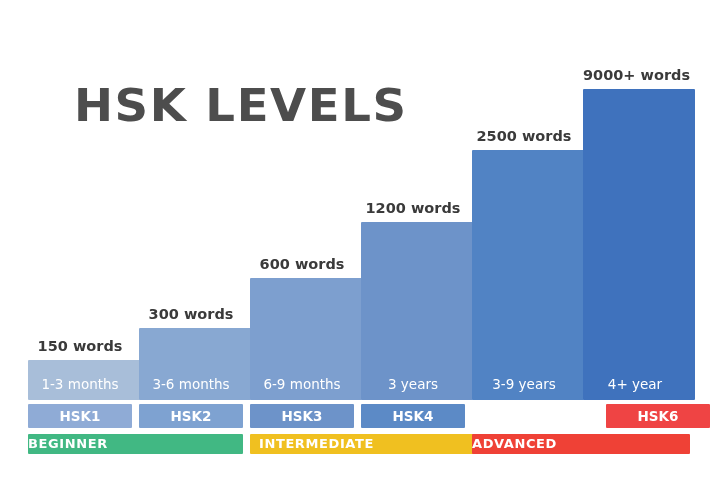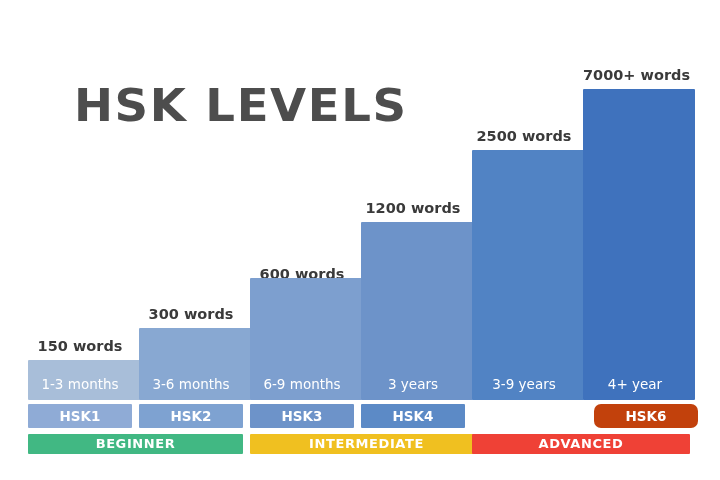--- a/index.html
+++ b/index.html
@@ -115,21 +115,21 @@
     top: 434px;
     width: 662px;
     height: 20px;
   }
 
   .band-cell {
     position: absolute;
     top: 0;
     height: 20px;
     line-height: 20px;
-    text-align: center;
+    text-align: left;
     font-size: 13px;
     font-weight: bold;
     letter-spacing: 0.6px;
     color: #ffffff;
     font-family: "DejaVu Sans", sans-serif;
     border-radius: 1px;
   }
 </style>
 </head>
 <body>
@@ -148,55 +148,55 @@
     </div>
 
     <div class="bar-column" style="left:111px;">
       <div class="value-label" style="bottom:78px;">300 words</div>
       <div class="bar" style="height:72px;background:#88a8d2;">
         <div class="duration-label">3-6 months</div>
       </div>
     </div>
 
     <div class="bar-column" style="left:222px;">
-      <div class="value-label" style="bottom:118px;margin-top:8px;">600 words</div>
+      <div class="value-label" style="bottom:128px;margin-top:8px;">600 words</div>
       <div class="bar" style="height:122px;background:#7d9fcf;">
         <div class="duration-label">6-9 months</div>
       </div>
     </div>
 
     <div class="bar-column" style="left:333px;">
       <div class="value-label" style="bottom:184px;">1200 words</div>
       <div class="bar" style="height:178px;background:#6d93c9;">
         <div class="duration-label">3 years</div>
       </div>
     </div>
 
     <div class="bar-column" style="left:444px;">
       <div class="value-label" style="bottom:256px;">2500 words</div>
       <div class="bar" style="height:250px;background:#5183c4;">
         <div class="duration-label">3-9 years</div>
       </div>
     </div>
 
     <div class="bar-column" style="left:555px;">
-      <div class="value-label" style="bottom:317px;">7000+ words</div>
+      <div class="value-label" style="bottom:317px;">9000+ words</div>
       <div class="bar" style="height:311px;background:#3f72bd;">
         <div class="duration-label">4+ year</div>
       </div>
     </div>
 
   </div>
 
   <div id="hsk-row">
     <div class="hsk-cell" style="left:0px;background:#8fabd6;">HSK1</div>
     <div class="hsk-cell" style="left:111px;background:#7ea2d1;">HSK2</div>
     <div class="hsk-cell" style="left:222px;background:#6d93c9;">HSK3</div>
     <div class="hsk-cell" style="left:333px;background:#5c8ac6;">HSK4</div>
-    <div class="hsk-cell" style="left:566px;background:#c2410c;border-radius:7px;">HSK6</div>
+    <div class="hsk-cell" style="left:578px;background:#ef4444;">HSK6</div>
   </div>
 
   <div id="band-row">
     <div class="band-cell" style="left:0px;width:215px;background:#41b883;">BEGINNER</div>
     <div class="band-cell" style="left:222px;width:215px;background:#f0c020;padding-left:9px;">INTERMEDIATE</div>
     <div class="band-cell" style="left:444px;width:218px;background:#ef4136;">ADVANCED</div>
   </div>
 
 </div>
 

